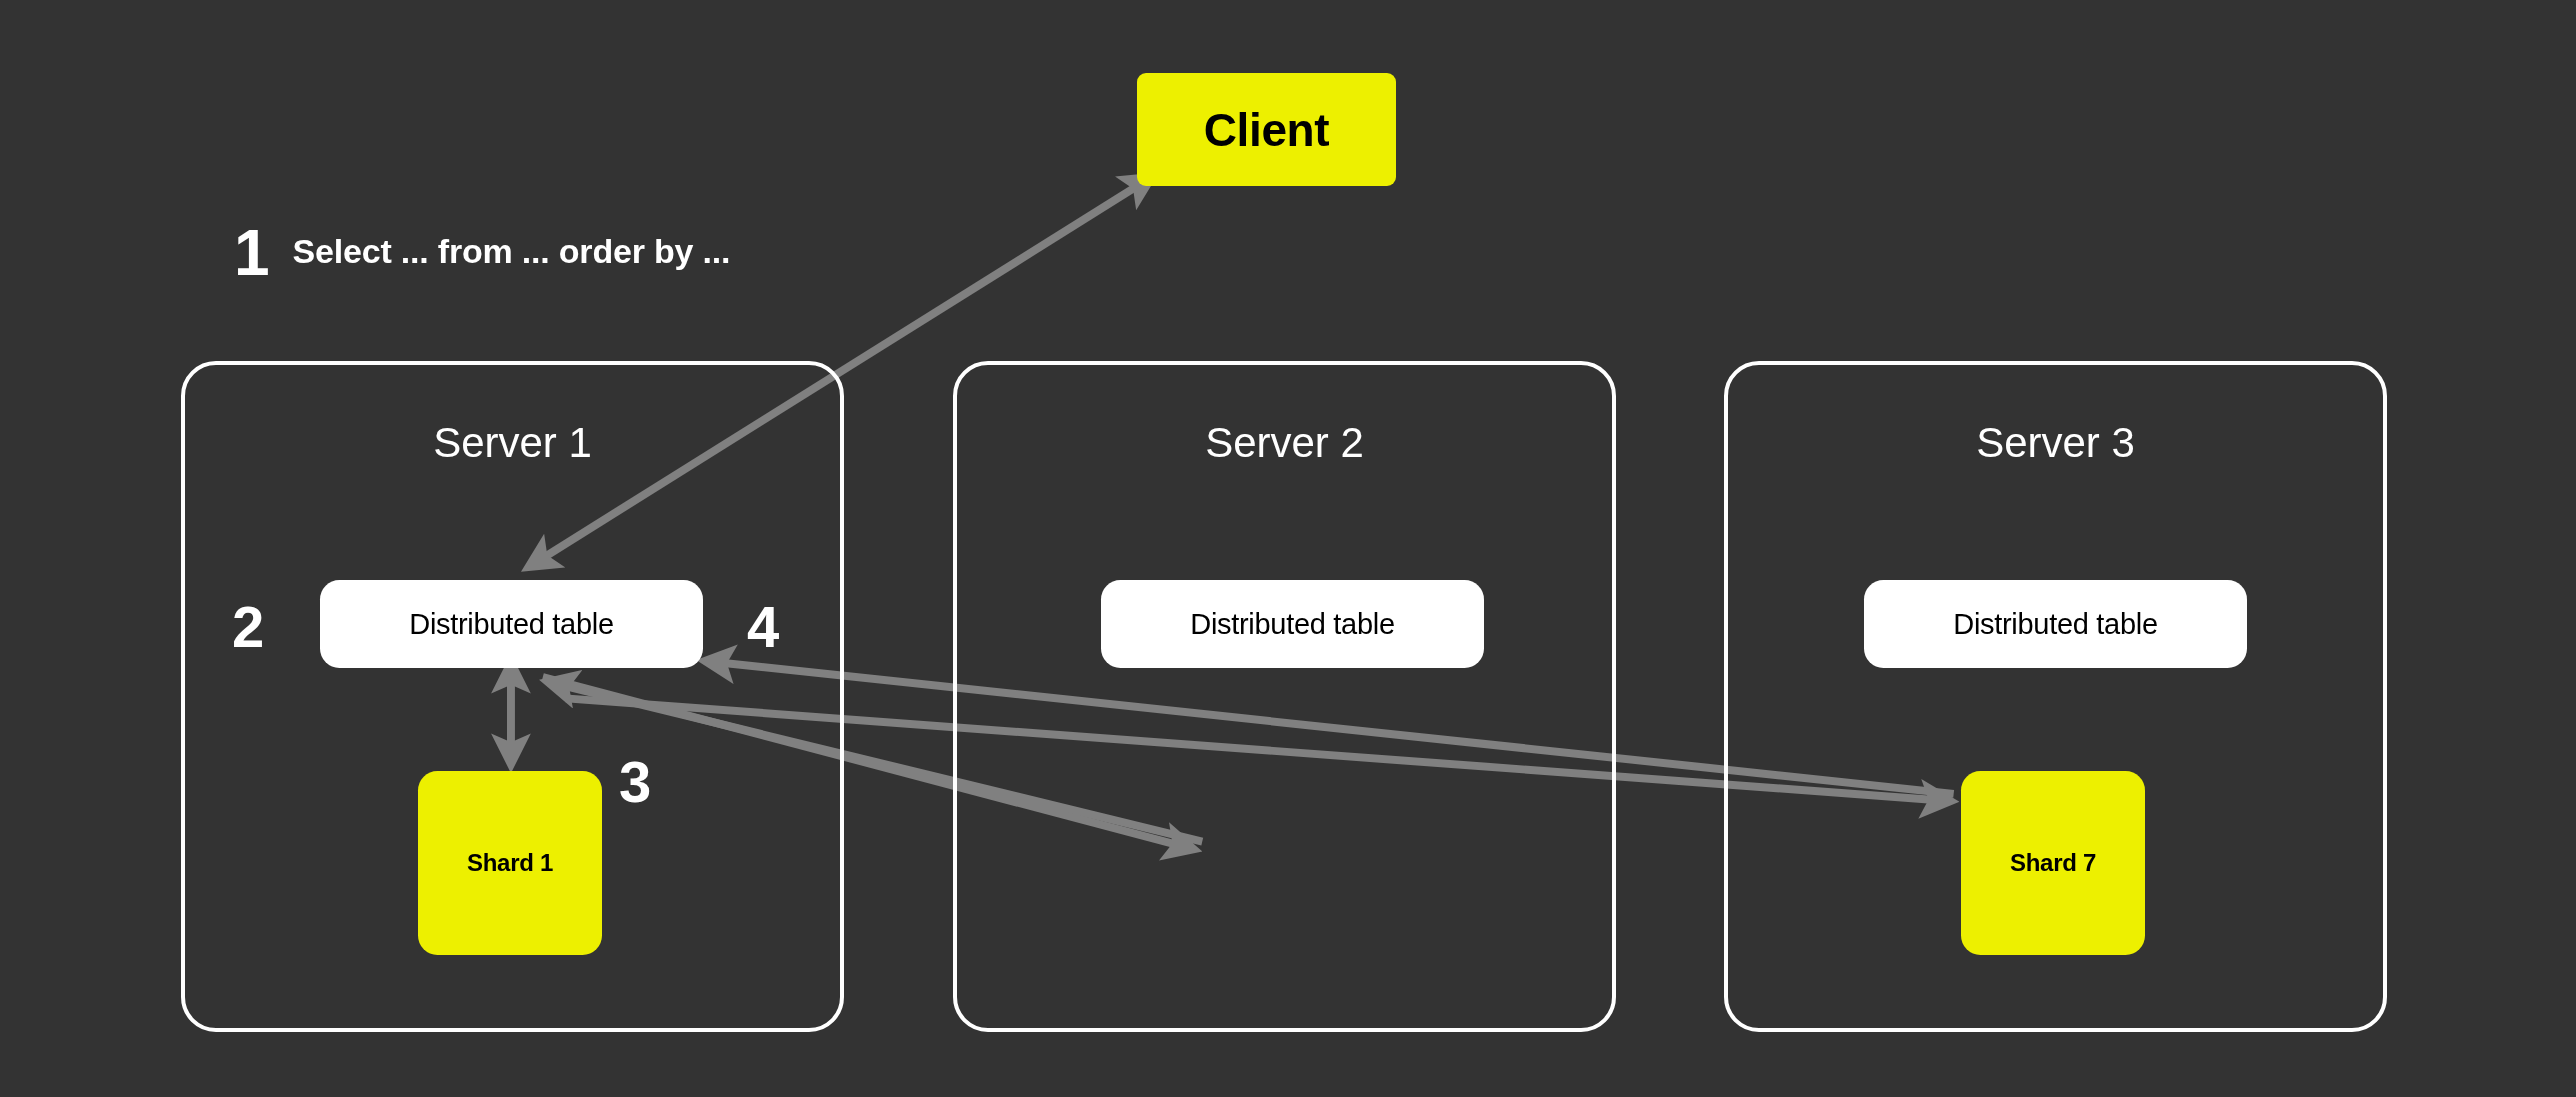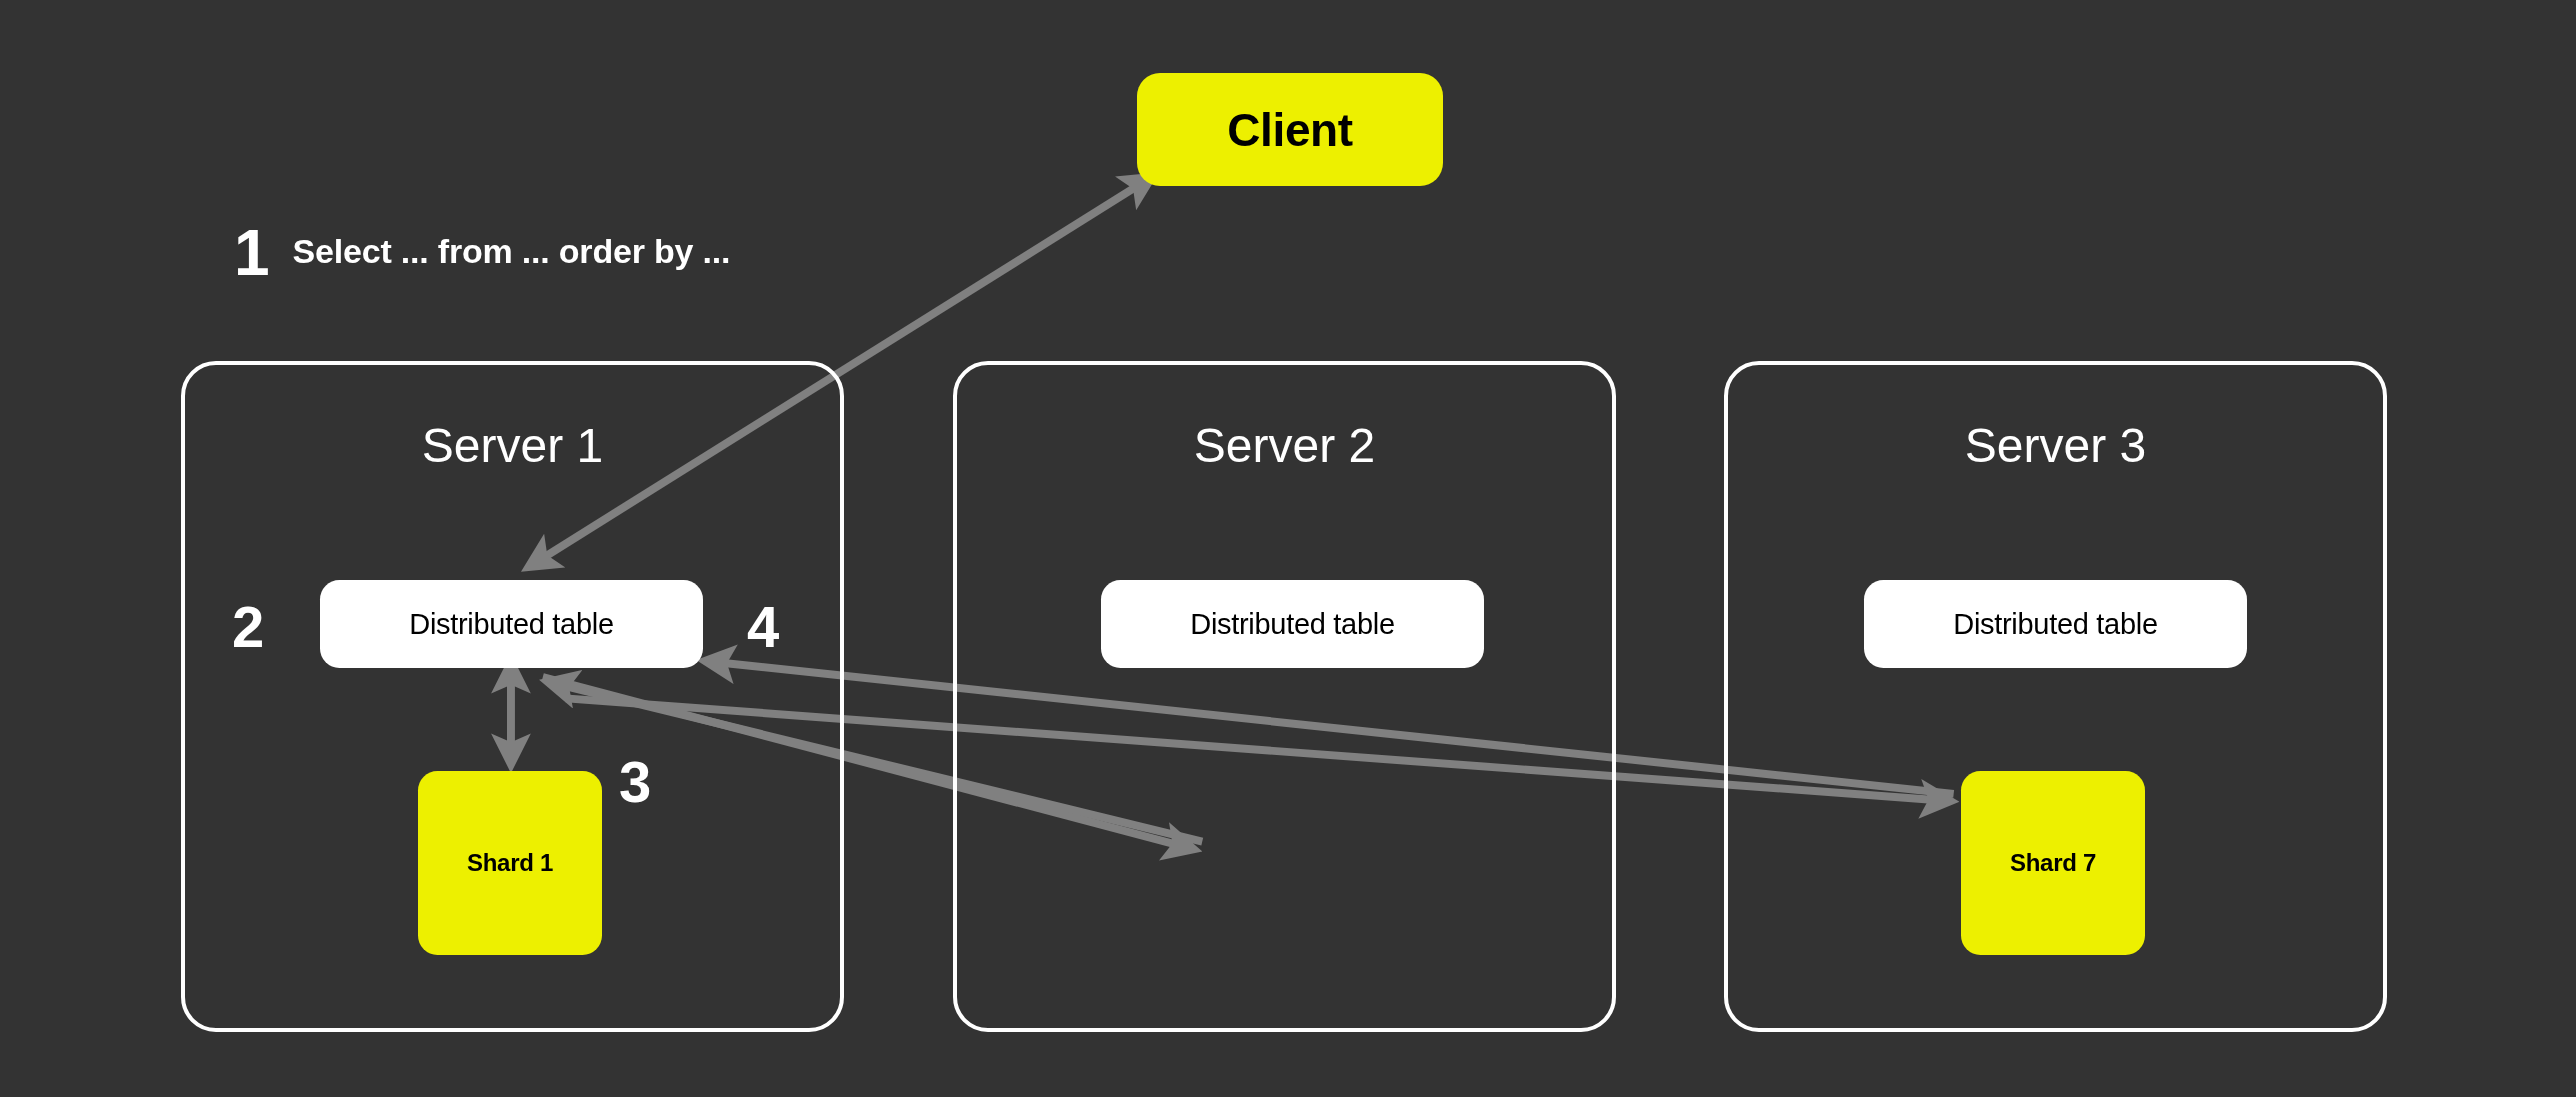--- a/index.html
+++ b/index.html
@@ -25,24 +25,24 @@
     width: 2576px;
     height: 1098px;
     pointer-events: none;
   }
 
   
   .client-node {
     position: absolute;
     left: 1137px;
     top: 73px;
-    width: 306px;
+    width: 259px;
     height: 113px;
     background: #EDF000;
-    border-radius: 23px;
+    border-radius: 9px;
     display: flex;
     align-items: center;
     justify-content: center;
     z-index: 5;
   }
   .client-label {
     color: #000000;
     font-size: 46px;
     font-weight: 700;
     letter-spacing: -0.4px;
@@ -89,21 +89,21 @@
   .server-2 { left: 953px; }
   .server-3 { left: 1724px; padding-left: 44px; }
 
   .server-title {
     position: absolute;
     top: 57px;
     left: 0;
     right: 0;
     text-align: center;
     color: #FFFFFF;
-    font-size: 48px;
+    font-size: 42px;
     font-weight: 400;
     line-height: 1;
   }
 
   
   .dist-table {
     position: absolute;
     background: #FFFFFF;
     border-radius: 19.4px;
     display: flex;

